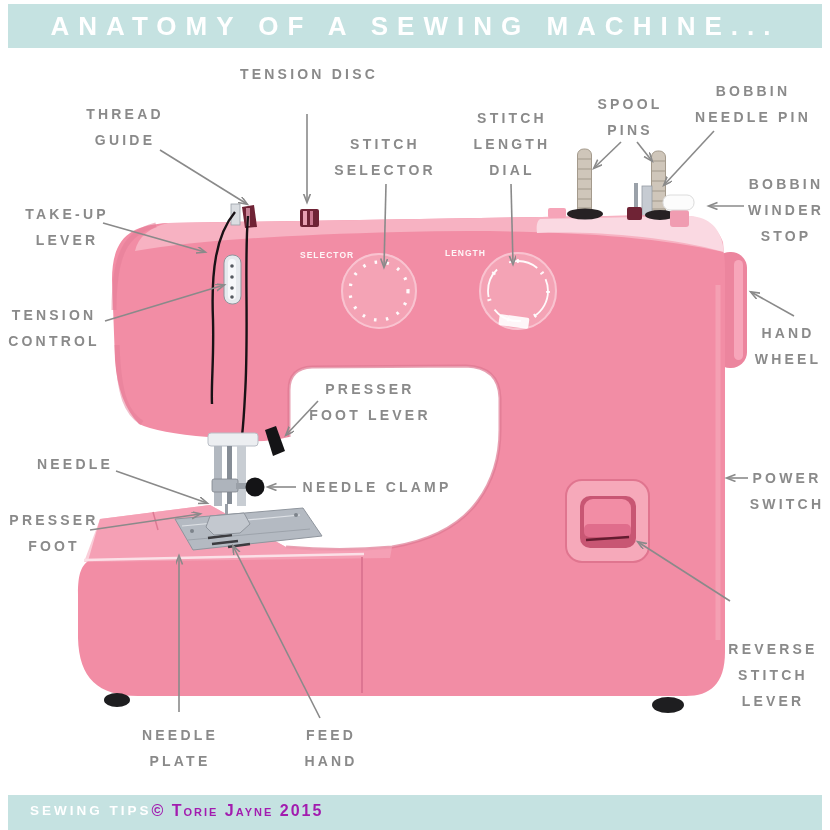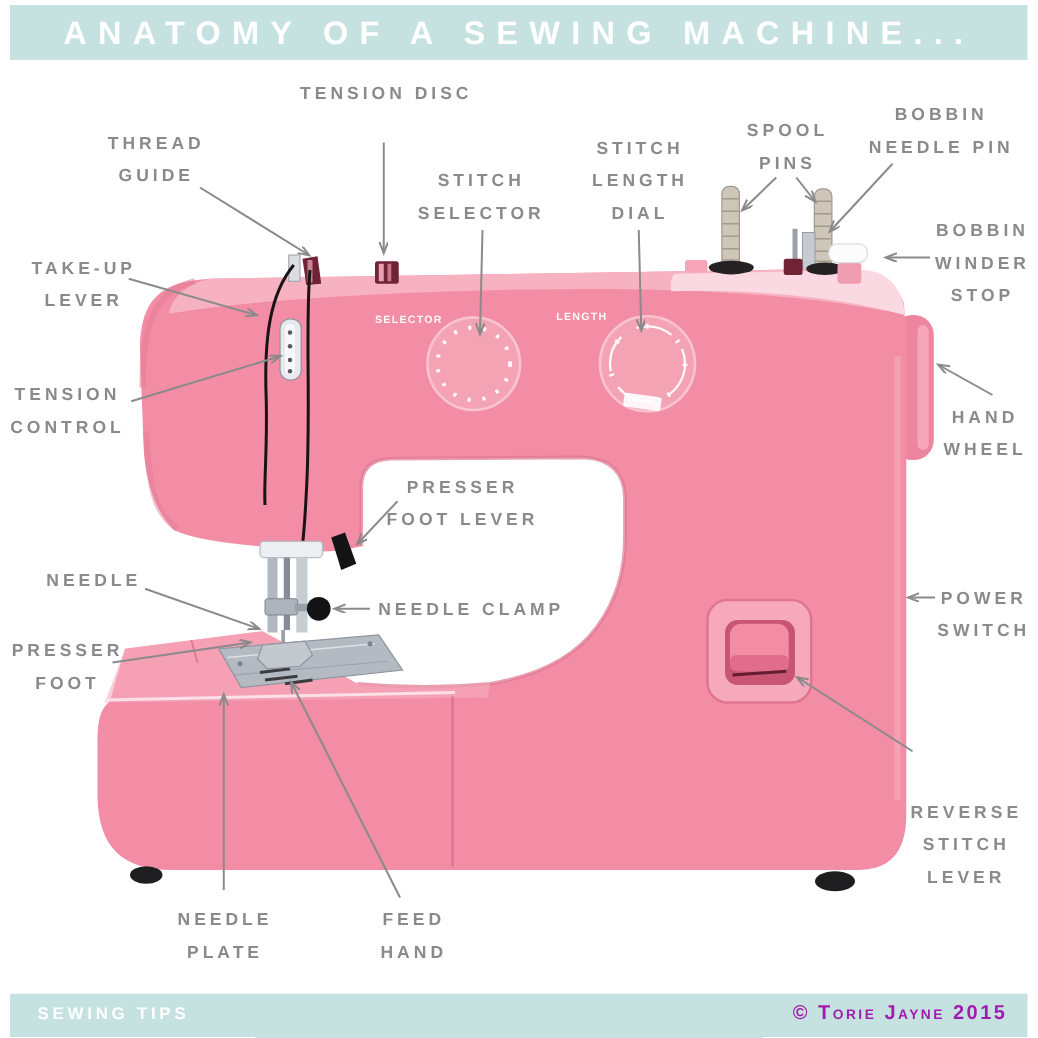--- a/index.html
+++ b/index.html
@@ -3,21 +3,21 @@
 <meta charset="utf-8">
 <style>
   html,body{margin:0;padding:0;background:#fff;}
   .page{position:relative;width:830px;height:830px;background:#ffffff;overflow:hidden;
         font-family:"Liberation Sans", sans-serif;}
   .layer{position:absolute;left:0;top:0;width:830px;height:830px;}
   .banner{position:absolute;left:8px;right:8px;top:4px;height:44px;background:var(--teal,#c5e2e1);
           display:flex;align-items:center;justify-content:center;z-index:5;}
   .banner-title{color:#fff;font-weight:bold;font-size:26px;letter-spacing:9px;white-space:nowrap;}
   .footerbar{position:absolute;left:8px;right:8px;top:795px;height:35px;background:var(--teal,#c5e2e1);
-          display:flex;align-items:center;justify-content:space-between;z-index:5;
+          display:flex;align-items:center;z-index:5;
           padding:0 16px 4px 22px;box-sizing:border-box;}
   .footer-left{color:#fff;font-weight:bold;font-size:13.5px;letter-spacing:3px;}
   .footer-right{color:#a21caf;font-weight:bold;font-size:16px;letter-spacing:2px;font-variant:small-caps;}
   #labels{z-index:3;pointer-events:none;}
   #arrow-svg{z-index:4;pointer-events:none;}
   #machine-svg{z-index:1;}
   .part-label{position:absolute;transform:translateX(-50%);text-align:center;
           color:var(--label-gray,#8a8a8a);font-weight:bold;font-size:14px;
           letter-spacing:3.2px;line-height:26px;white-space:nowrap;}
   .dial-text{font-family:"Liberation Sans",sans-serif;font-weight:bold;font-size:8.5px;

